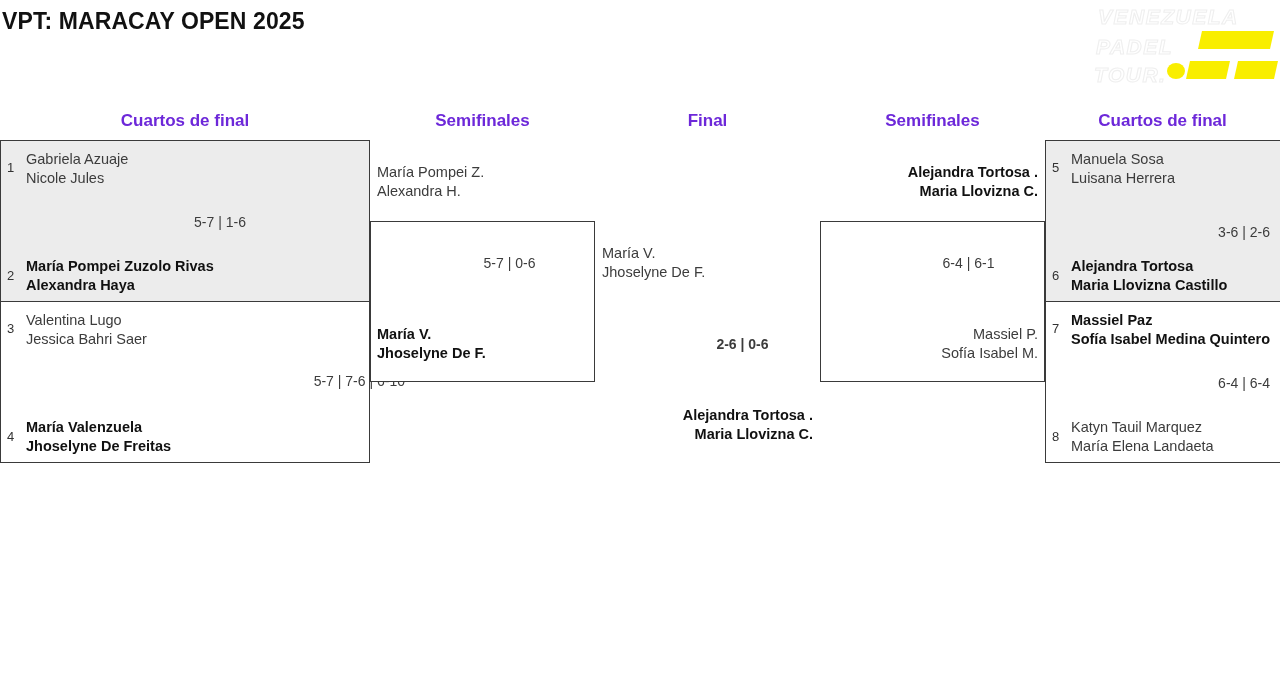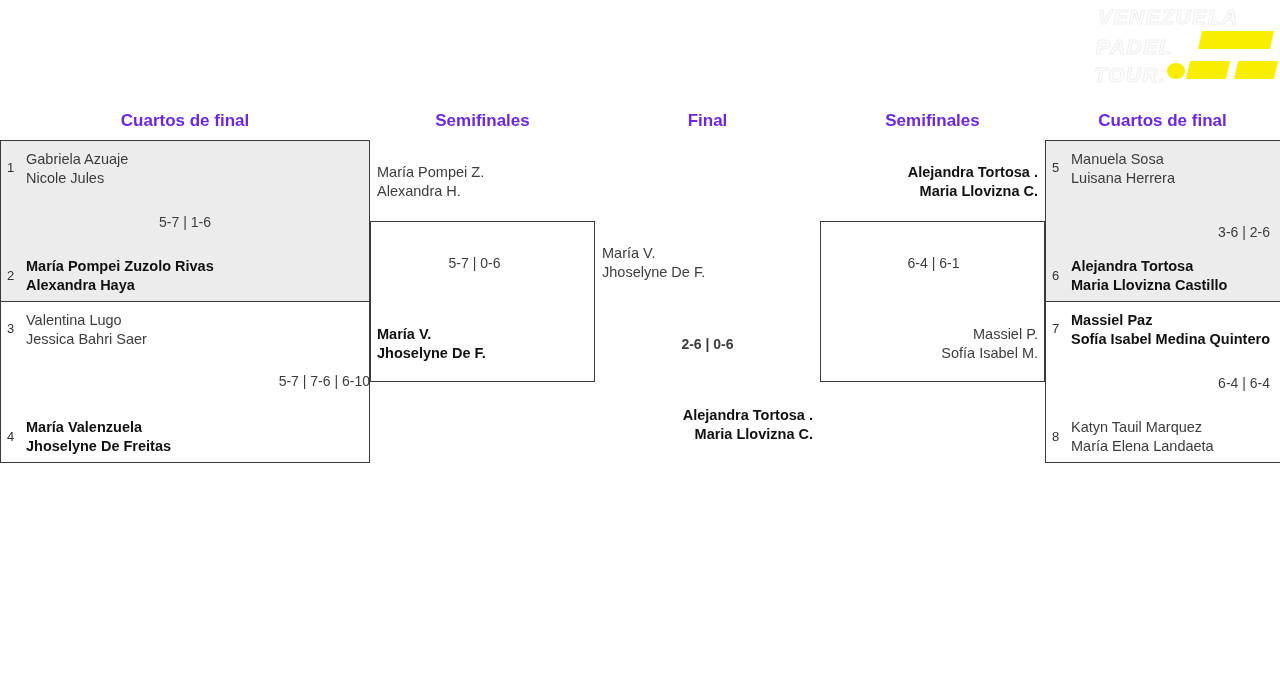--- a/index.html
+++ b/index.html
@@ -86,26 +86,27 @@
   .team.ralign { text-align: right; }
 
   .score {
     position: absolute;
     font-size: 14px;
     line-height: 18px;
     color: #3c3c3c;
     white-space: nowrap;
   }
   .score.ralign { text-align: right; }
-  .score.calign { text-align: center; }
+  .score.calign { text-align: center; margin-left: 35px; }
 </style>
 </head>
 <body>
 
 <div id="title-block">
+  <div class="tline">VPT: MARACAY OPEN 2025</div>
 </div>
 
 <div id="logo">
   <svg width="186" height="92" viewBox="0 0 186 92" xmlns="http://www.w3.org/2000/svg">
     <g fill="none" stroke="#f2f2f2" stroke-width="1.1" font-family="Liberation Sans, sans-serif" font-weight="bold" font-style="italic">
       <text x="6" y="22" font-size="21" letter-spacing="1.5" stroke="#efefef" fill="none">VENEZUELA</text>
       <text x="4" y="52" font-size="21" letter-spacing="1.5" stroke="#efefef" fill="none">PADEL</text>
       <text x="2" y="80" font-size="21" letter-spacing="1.5" stroke="#efefef" fill="none">TOUR.</text>
     </g>
     <g fill="#f9ee00">

